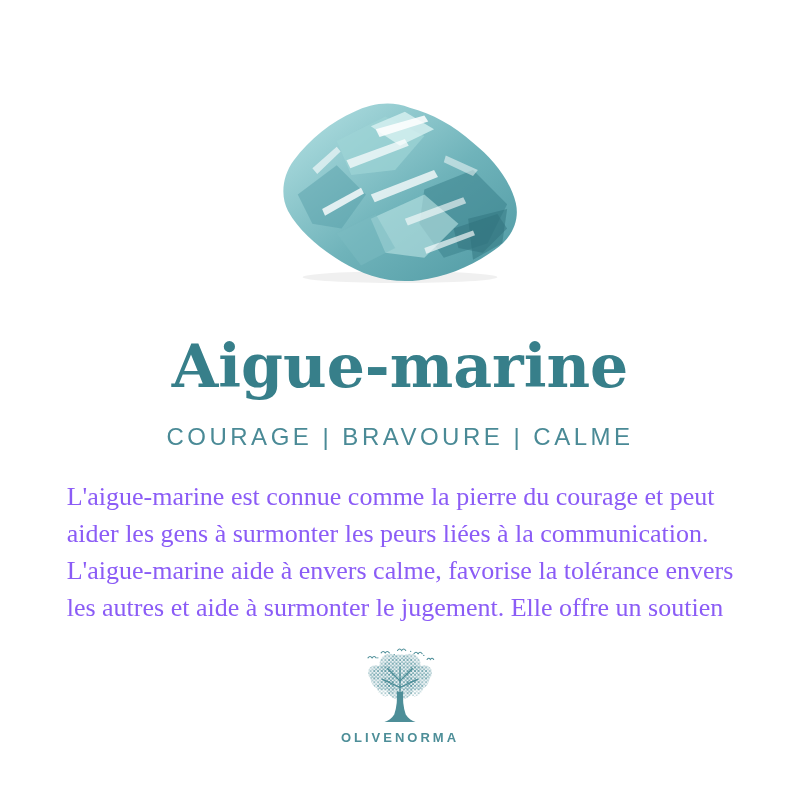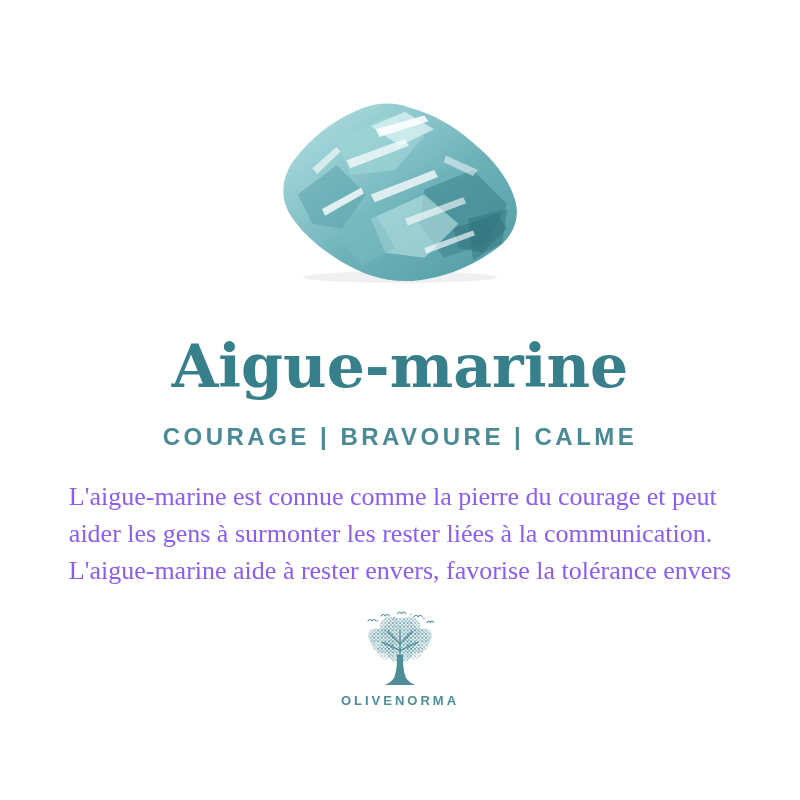--- a/index.html
+++ b/index.html
@@ -29,21 +29,21 @@
     font-size: 60px;
     line-height: 72px;
     color: #377f8a;
     text-align: center;
     letter-spacing: 0px;
     white-space: nowrap;
   }
   .subtitle {
     margin-top: 20px;
     font-family: "Liberation Sans", sans-serif;
-    font-weight: 700;
+    font-weight: 400;
     font-size: 24px;
     line-height: 30px;
     letter-spacing: 3.5px;
     color: #4a8a96;
     text-align: center;
     white-space: nowrap;
   }
   .paragraph {
     margin-top: 26px;
     font-family: "Liberation Serif", serif;
@@ -106,22 +106,23 @@
       <polygon points="35,70 60,48 64,53 40,76" fill="#ffffff" opacity="0.6"></polygon>
     </svg>
   </div>
 
   <div class="title">Aigue-marine</div>
 
   <div class="subtitle">COURAGE | BRAVOURE | CALME</div>
 
   <div class="paragraph">
     <div class="line">L'aigue-marine est connue comme la pierre du courage et peut</div>
-    <div class="line">aider les gens à surmonter les rester liées à la communication.</div>
-    <div class="line">L'aigue-marine aide à rester envers, favorise la tolérance envers</div>
+    <div class="line">aider les gens à surmonter les peurs liées à la communication.</div>
+    <div class="line">L'aigue-marine aide à envers calme, favorise la tolérance envers</div>
+    <div class="line">les autres et aide à surmonter le jugement. Elle offre un soutien</div>
   </div>
 
   <div class="brand">
     <div class="tree">
       <svg viewBox="0 0 110 95" xmlns="http://www.w3.org/2000/svg">
         <defs>
           <pattern id="dots" width="4.5" height="4.5" patternUnits="userSpaceOnUse">
             <circle cx="1.2" cy="1.2" r="0.9" fill="#4d8e98"></circle>
             <circle cx="3.4" cy="3.4" r="0.7" fill="#4d8e98"></circle>
           </pattern>

